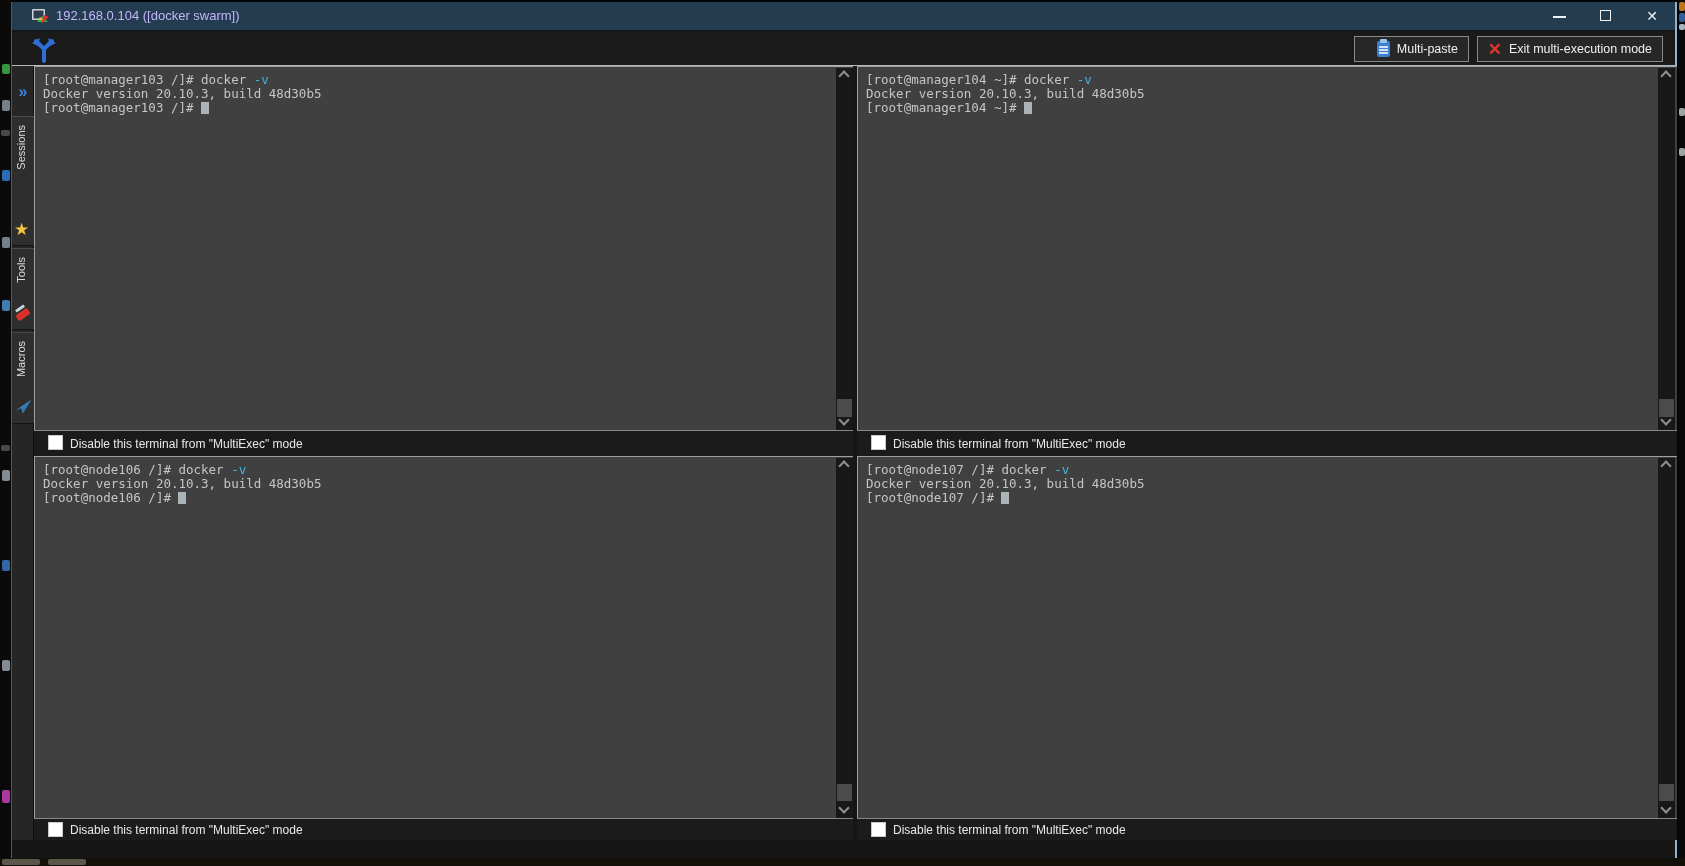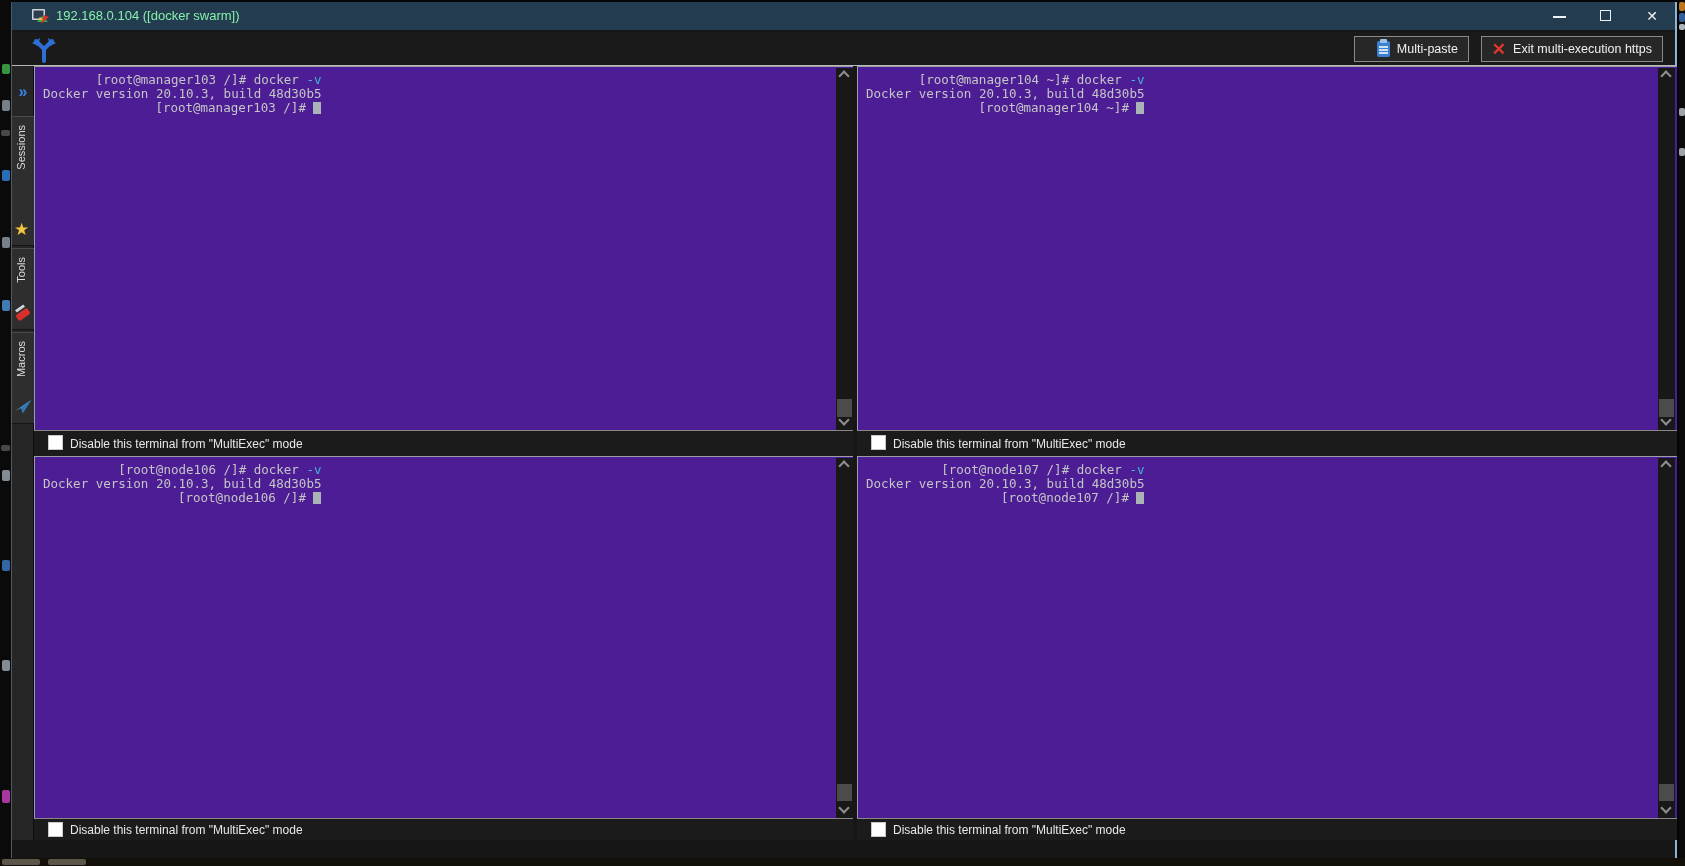--- a/index.html
+++ b/index.html
@@ -10,21 +10,21 @@
   
   .strip { position:absolute; background:#0a0a0a; }
   .blob { position:absolute; border-radius:2px; opacity:.85; }
 
   .window { position:absolute; left:11px; top:2px; width:1666px; height:856px;
             background:#161616; border-left:1px solid #4a5a66; border-right:2px solid #8fb4d2; }
 
   
   .titlebar { position:absolute; left:0; top:0; width:100%; height:28px; background:#233c4f; }
   .app-icon { position:absolute; left:20px; top:6px; width:17px; height:16px; }
-  .title-text { position:absolute; left:44px; top:6px; font-size:13px; color:#86efac; white-space:nowrap; }
+  .title-text { position:absolute; left:44px; top:6px; font-size:13px; color:#c4b5fd; white-space:nowrap; }
   .win-btn { position:absolute; top:0; width:46px; height:28px; background:transparent; border:none; cursor:pointer; }
   .win-btn .bar { position:absolute; left:16px; top:14px; width:13px; height:1.5px; background:#eef2f5; }
   .win-btn .box { position:absolute; left:17px; top:8px; width:11px; height:11px; border:1.5px solid #eef2f5; }
   .win-btn .x-glyph { position:absolute; left:0; top:0; width:46px; height:28px; color:#eef2f5; font-size:14px; line-height:28px; text-align:center; }
 
   
   .banner { position:absolute; left:0; top:30px; width:100%; height:34px; background:#1a1a1a; border-bottom:1px solid #b9b9b9; }
   .fork-icon { position:absolute; left:18px; top:3px; width:28px; height:28px; }
   .banner-msg { position:absolute; left:52px; top:9px; font-size:13px; font-weight:bold; color:#f2f2f2; white-space:nowrap; }
   .banner-btn { position:absolute; top:4px; height:26px; background:#272727; border:1px solid #8a8a8a; color:#f0f0f0;
@@ -42,21 +42,21 @@
   .side-tab { position:absolute; left:0; width:22px; background:#2e2e2e; border-top:1px solid #4a4a4a; border-bottom:1px solid #141414; cursor:pointer; }
   .vlabel { position:absolute; left:3px; width:16px; color:#dcdcdc; font-size:11px; writing-mode:vertical-rl; transform:rotate(180deg); white-space:nowrap; }
   .tab-icon { position:absolute; left:2px; width:18px; height:18px; }
   .star-glyph { color:#f2c53d; font-size:17px; line-height:18px; }
   .knife-icon { position:relative; }
   .knife-icon .body { position:absolute; left:2px; top:6px; width:14px; height:7px; background:#d8302a; border-radius:2px; transform:rotate(-35deg); }
   .knife-icon .blade { position:absolute; left:1px; top:2px; width:10px; height:3px; background:#cfd6da; transform:rotate(-35deg); }
   .plane-icon { position:relative; }
 
   
-  .term { position:absolute; background:#4c1d95; border-top:1px solid #9aa0a4; border-left:1px solid #9aa0a4; cursor:text;text-align:right; }
+  .term { position:absolute; background:#404040; border-top:1px solid #9aa0a4; border-left:1px solid #9aa0a4; cursor:text; }
   .term-text { position:absolute; left:8px; top:6px; font-family:"DejaVu Sans Mono", monospace; font-size:12.5px; line-height:14px; color:#c5c5c5; white-space:pre; }
   .opt { color:#45b5d9; }
   .cursor-block { display:inline-block; width:8px; height:12px; background:#aab4b8; vertical-align:-2px; }
 
   .scrollbar { position:absolute; width:17px; background:#181818; }
   .sb-btn { position:absolute; left:0; width:17px; height:14px; cursor:pointer; }
   .chev { position:absolute; left:4px; width:8px; height:8px; border-left:2px solid #8f8f8f; border-top:2px solid #8f8f8f; }
   .chev.up { top:4px; transform:rotate(45deg); }
   .chev.down { top:0px; transform:rotate(225deg); }
   .sb-thumb { position:absolute; left:1px; width:15px; background:#4b4b4b; cursor:grab; }
@@ -128,21 +128,21 @@
         <path d="M14 26 L14 14 M14 14 L6 6 M14 14 L22 6" stroke="#2e6fd6" stroke-width="4" fill="none" stroke-linecap="round"></path>
         <polygon points="2,8 10,3 8,11" fill="#2e6fd6"></polygon>
         <polygon points="26,8 18,3 20,11" fill="#2e6fd6"></polygon>
       </svg>
       <button class="banner-btn btn-multipaste">
         <span class="clipboard-icon"></span>
         <span>Multi-paste</span>
       </button>
       <button class="banner-btn btn-exit">
         <span class="redx-icon">✕</span>
-        <span>Exit multi-execution https</span>
+        <span>Exit multi-execution mode</span>
       </button>
     </div>
 
     <div class="sidebar">
       <div class="collapse-icon">»</div>
       <div class="side-tab" style="top:50px;height:130px;">
         <span class="vlabel" style="top:8px;">Sessions</span>
         <span class="tab-icon star-glyph" style="top:104px;">★</span>
       </div>
       <div class="side-tab" style="top:182px;height:82px;">

